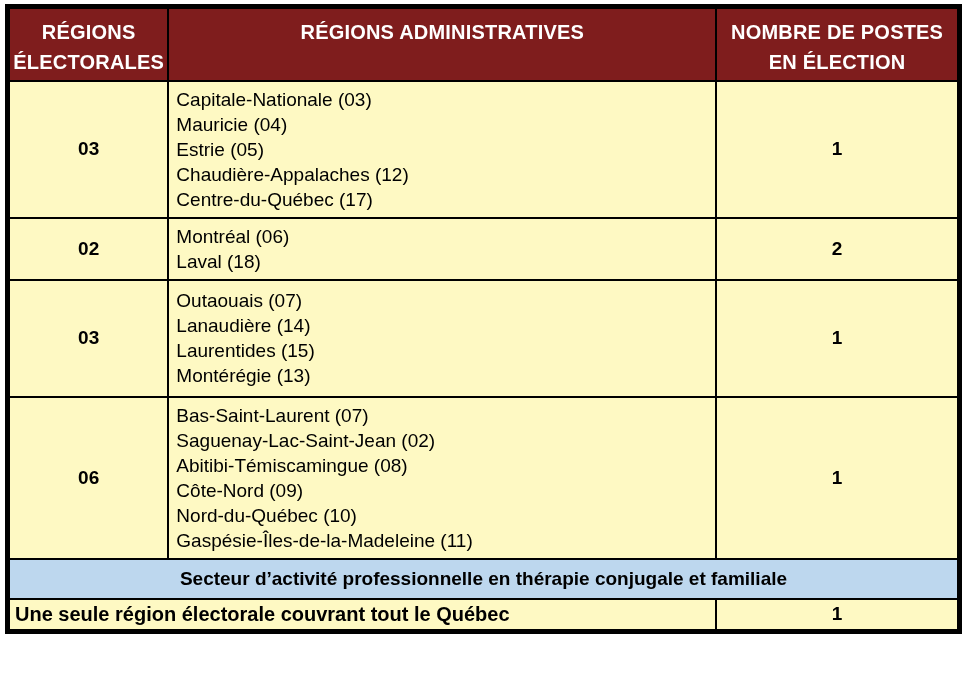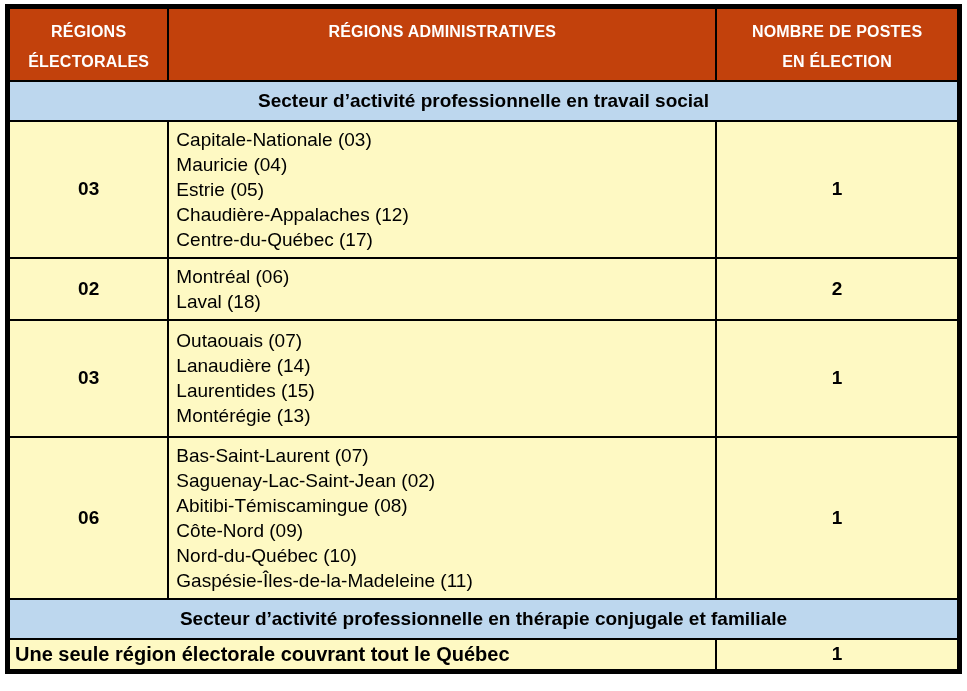--- a/index.html
+++ b/index.html
@@ -25,25 +25,25 @@
   }
   table.election-table th,
   table.election-table td {
     border: 2px solid #000000;
     box-sizing: border-box;
     overflow: hidden;
   }
   
   tr.head-row { height: 74px; }
   tr.head-row th {
-    background: #c2410c;
+    background: #7f1d1d;
     border-color: #000000;
     color: #FFFFFF;
     font-weight: bold;
-    font-size: 16px;
+    font-size: 20px;
     line-height: 30px;
     vertical-align: top;
     text-align: center;
     padding-top: 8px;
     white-space: pre-line;
     letter-spacing: 0.2px;
   }
   
   tr.section-row { height: 40px; }
   tr.section-row td {
@@ -93,23 +93,20 @@
     <thead>
       <tr class="head-row">
         <th>RÉGIONS
 ÉLECTORALES</th>
         <th>RÉGIONS ADMINISTRATIVES</th>
         <th>NOMBRE DE POSTES
 EN ÉLECTION</th>
       </tr>
     </thead>
     <tbody>
-      <tr class="section-row">
-        <td colspan="3">Secteur d’activité professionnelle en travail social</td>
-      </tr>
 
       <tr class="data-row row-h1">
         <td class="num-cell">03</td>
         <td class="list-cell">Capitale-Nationale (03)
 Mauricie (04)
 Estrie (05)
 Chaudière-Appalaches (12)
 Centre-du-Québec (17)</td>
         <td class="num-cell">1</td>
       </tr>

